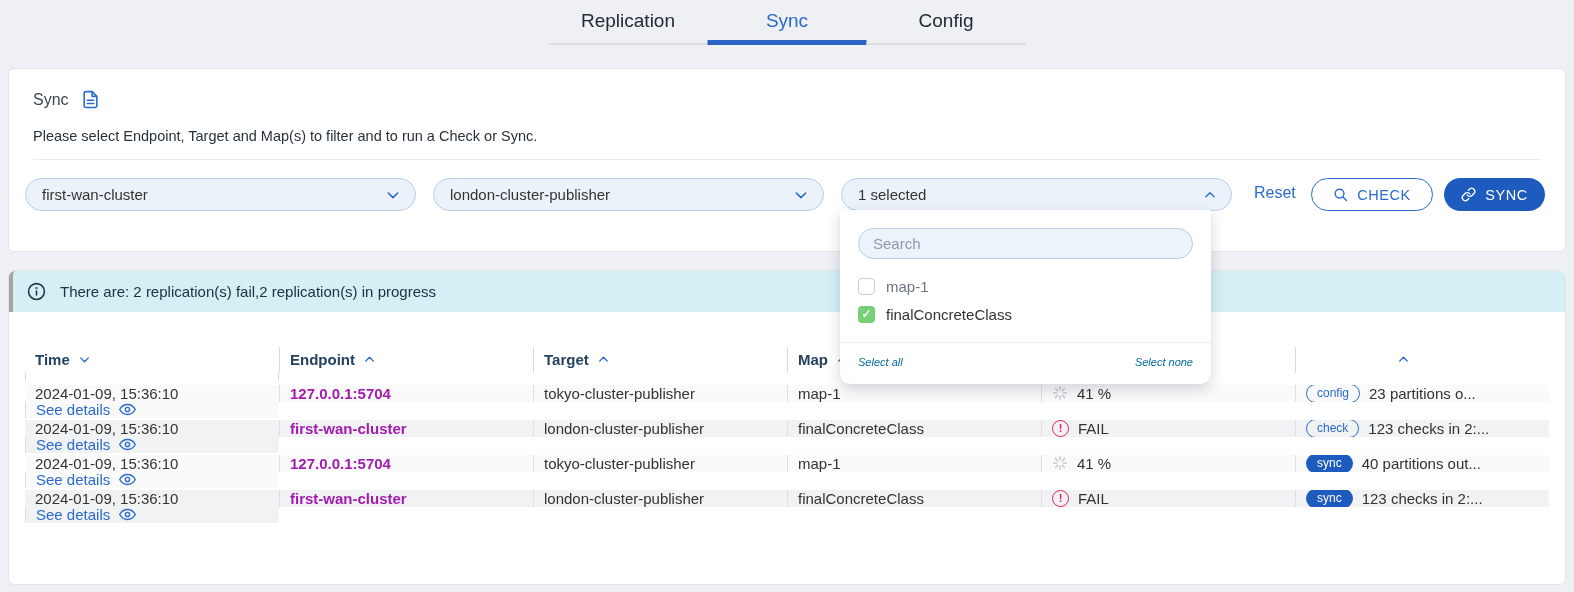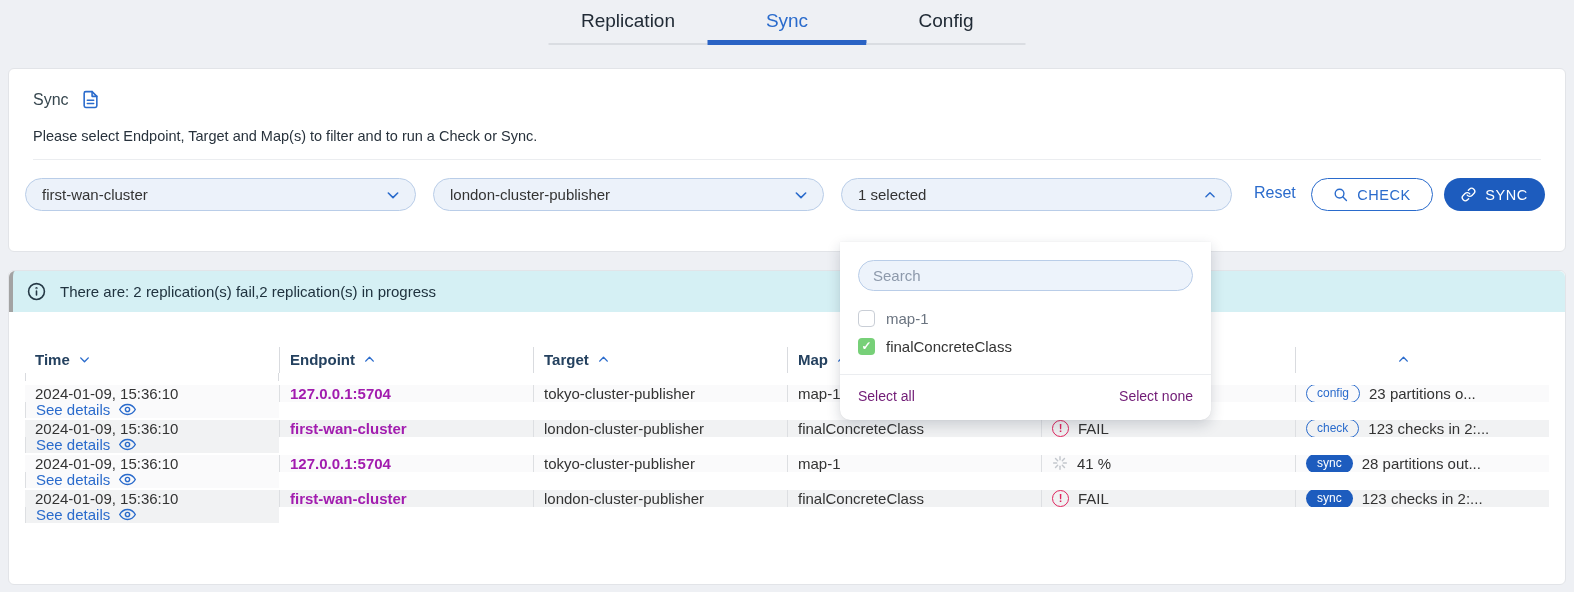--- a/index.html
+++ b/index.html
@@ -60,21 +60,20 @@
     color:#fff; font-size:14.5px; letter-spacing:.5px;
     display:flex; align-items:center; justify-content:center; gap:9px; cursor:pointer;
   }
 
   
   .map-panel {
     position:absolute; top:210px; left:840px; width:371px;
     background:#fff; border-radius:0 0 10px 10px; z-index:20;
     box-shadow:0 5px 14px rgba(25,39,60,.18), 0 0 1px rgba(0,0,0,.12);
     padding-top:18px;
-    margin-top:32px;
   }
   .map-search {
     display:block; margin:0 18px; width:335px; height:31px;
     background:#edf3fb; border:1px solid #b9cde8; border-radius:16px;
     padding:0 14px; font-size:15px; color:#333; outline:none;
     font-family:"Liberation Sans", sans-serif;
   }
   .map-search::placeholder { color:#8d99ab; }
   .map-options { padding:13px 18px 6px; }
   .map-option { display:flex; align-items:center; gap:11px; height:28px; cursor:pointer; }
@@ -83,21 +82,21 @@
     display:flex; align-items:center; justify-content:center;
   }
   .cb.unchecked { background:#fff; border:1.5px solid #c9ced6; }
   .cb.checked { background:#77d078; border:none; color:#fff; font-size:12px; font-weight:bold; }
   .opt-label-muted { color:#6b7480; font-size:15px; }
   .opt-label { color:#333; font-size:15px; }
   .map-panel-footer {
     border-top:1px solid #ebedf0; margin-top:8px; padding:13px 18px 16px;
     display:flex; justify-content:space-between;
   }
-  .map-panel-footer span { color:#701a75; font-size:14px; cursor:pointer; }
+  .map-panel-footer span { color:#0369a1; font-size:11px; cursor:pointer;font-style:italic; }
 
   
   .card2 {
     position:absolute; top:270px; left:8px; width:1558px; height:315px;
     background:#fff; border:1px solid #e2e4e8; border-radius:6px;
   }
   .banner {
     height:41px; background:#d5f0f4; border-left:4px solid #a3a3a3;
     border-radius:6px 6px 0 0;
     display:flex; align-items:center; gap:14px; padding-left:14px;
@@ -356,21 +355,21 @@
             <line x1="12" y1="21.5" x2="12" y2="17"></line>
             <line x1="5.3" y1="18.7" x2="8.5" y2="15.5"></line>
             <line x1="2.5" y1="12" x2="7" y2="12"></line>
             <line x1="5.3" y1="5.3" x2="8.5" y2="8.5"></line>
         </svg>
       </span>
       <span>41 %</span>
     </div>
     <div class="cell">
       <span class="badge-filled">sync</span>
-      <span>28 partitions out...</span>
+      <span>40 partitions out...</span>
     </div>
     <div class="cell">
       <span class="see-details">
         <span>See details</span>
         <span>
           <svg width="17" height="17" viewBox="0 0 24 24" fill="none" stroke="#2a6bcc" stroke-width="2">
               <path d="M1 12s4-7 11-7 11 7 11 7-4 7-11 7S1 12 1 12z"></path>
               <circle cx="12" cy="12" r="3"></circle>
             </svg>
         </span>

